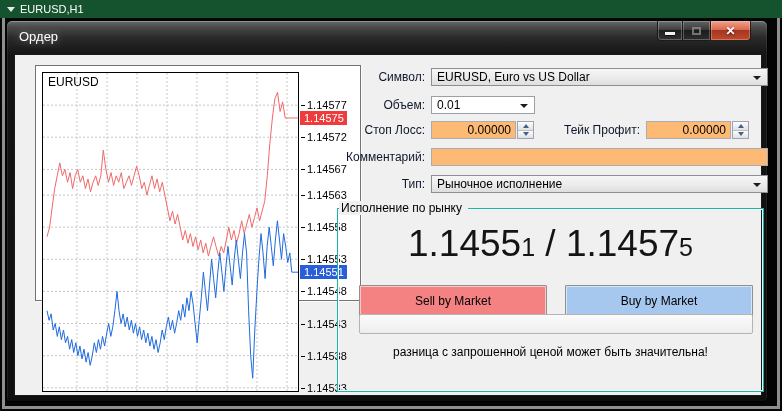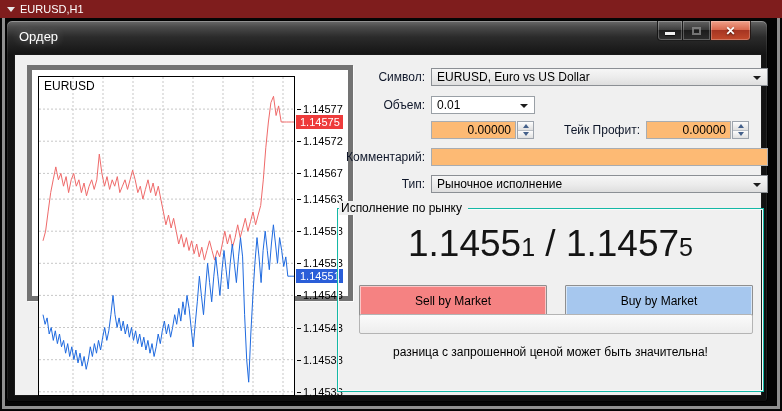--- a/index.html
+++ b/index.html
@@ -4,21 +4,21 @@
 <style>
   * { margin:0; padding:0; box-sizing:border-box; }
   html,body { width:782px; height:411px; overflow:hidden; }
   body { background:#050505; font-family:"Liberation Sans", sans-serif; position:relative; }
 
   
   .outer-frame { position:absolute; left:2px; right:2px; top:17px; bottom:2px;
     border:3px solid #8f8f8f; border-top:none; }
 
   
-  .top-strip { position:absolute; left:0; top:0; width:100%; height:18px; background:#7f1d1d;
+  .top-strip { position:absolute; left:0; top:0; width:100%; height:18px; background:#14532d;
     color:#fff; font-size:11px; display:flex; align-items:center; padding-left:7px; gap:5px; }
   .tri-down { width:0; height:0; border-left:4px solid transparent; border-right:4px solid transparent;
     border-top:5px solid #e8e8e8; display:inline-block; }
 
   
   .window { position:absolute; left:6px; top:20px; width:762px; height:382px; border-radius:6px 6px 4px 4px;
     background:linear-gradient(180deg,#6a6a6a 0,#4a4a4a 6px,#2b2b2b 16px,#151515 33px,#141414 34px,#0e0e0e 100%);
     border:1px solid #000; box-shadow:inset 0 1px 0 rgba(255,255,255,.28), inset 1px 0 0 rgba(255,255,255,.08), inset -1px 0 0 rgba(255,255,255,.08);padding-left:37px; }
   .win-title { position:absolute; left:12px; top:8px; color:#fff; font-size:13px;
     text-shadow:0 0 8px rgba(255,255,255,.45); }
@@ -30,22 +30,22 @@
   .cap-max { width:27px; border-left:none; border-right:none; background:linear-gradient(180deg,#636363,#3a3a3a 45%,#1c1c1c 50%,#2d2d2d); }
   .cap-close { width:41px; border-radius:0 0 4px 0; background:linear-gradient(180deg,#f0a18a,#d96a50 45%,#a63522 50%,#c24a2c); }
   .glyph-min { width:10px; height:3px; background:#f2f2f2; margin-top:6px; box-shadow:0 1px 1px rgba(0,0,0,.6); }
   .glyph-max { width:9px; height:8px; border:2px solid #8f8f8f; background:transparent; opacity:.75; }
   .glyph-close { color:#fff; font-size:12px; font-weight:bold; text-shadow:0 1px 2px rgba(0,0,0,.6); line-height:1; }
 
   
   .client { position:absolute; left:8px; top:34px; width:746px; height:340px; background:#f0f0f0; outline:1px solid #1a1a1a; }
 
   
-  .chart-panel { position:absolute; left:12px; top:10px; width:326px; height:236px; background:#fff;
-    border:5px solid #737373; box-shadow:1px 1px 0 #fbfbfb; }
+  .chart-panel { position:absolute; left:20px; top:10px; width:326px; height:236px; background:#fff;
+    border:1px solid #737373; box-shadow:1px 1px 0 #fbfbfb; }
   .plot { position:absolute; left:6px; top:6px; width:257px; height:320px; border:1px solid #000; background:#fff; }
   .plot svg { display:block; }
   .symbol-label { position:absolute; left:12px; top:9px; font-size:12px; color:#000; }
   .scale { position:absolute; left:263px; top:0; width:63px; height:100%; }
   .scale-label { position:absolute; left:8px; transform:translateY(-50%); font-size:11px; color:#000; white-space:nowrap; }
   .scale-label::before { content:""; position:absolute; left:-6px; top:50%; width:4px; height:1px; background:#000; }
   .scale-label.tag-red, .scale-label.tag-blue { left:1px; padding:1px 3px 1px 4px; color:#fff; }
   .scale-label.tag-red::before, .scale-label.tag-blue::before { display:none; }
   .scale-label.tag-red { background:#ee3b3b; }
   .scale-label.tag-blue { background:#2a5ed8; }
@@ -158,20 +158,21 @@
       <span>EURUSD, Euro vs US Dollar</span>
       <span class="arrow"></span>
     </div>
 
     <div class="flabel" style="left:300px; top:43px;">Объем:</div>
     <div class="field combo combo-white" style="left:416px; top:41px; width:104px;">
       <span>0.01</span>
       <span class="arrow"></span>
     </div>
 
+    <div class="flabel" style="left:300px; top:68px;">Стоп Лосс:</div>
     <div class="field tbox num" style="left:416px; top:66px; width:85px;">
       <span>0.00000</span>
     </div>
     <div class="spinner" style="left:502px; top:66px;">
       <div class="spin-btn">
           <span class="arr-up"></span>
         </div>
       <div class="spin-btn">
           <span class="arr-dn"></span>
         </div>

